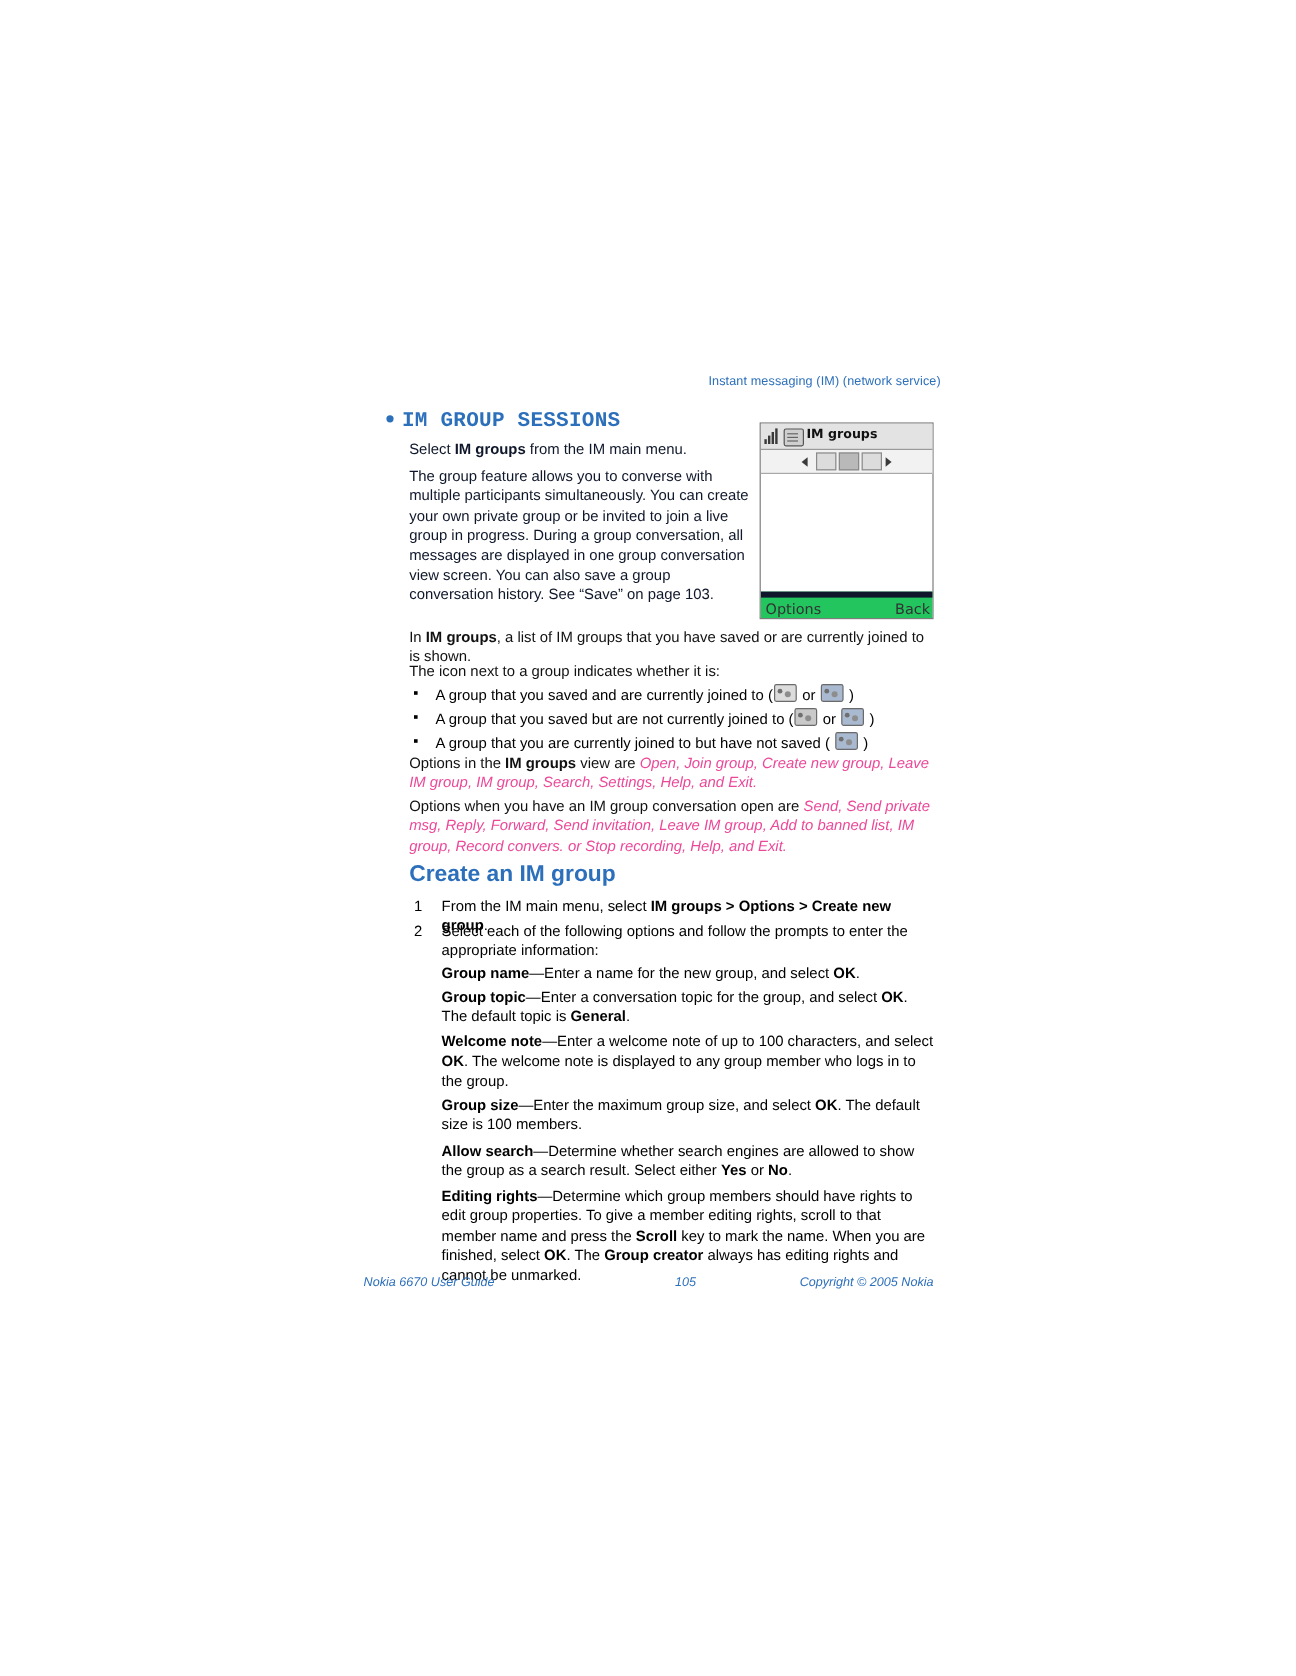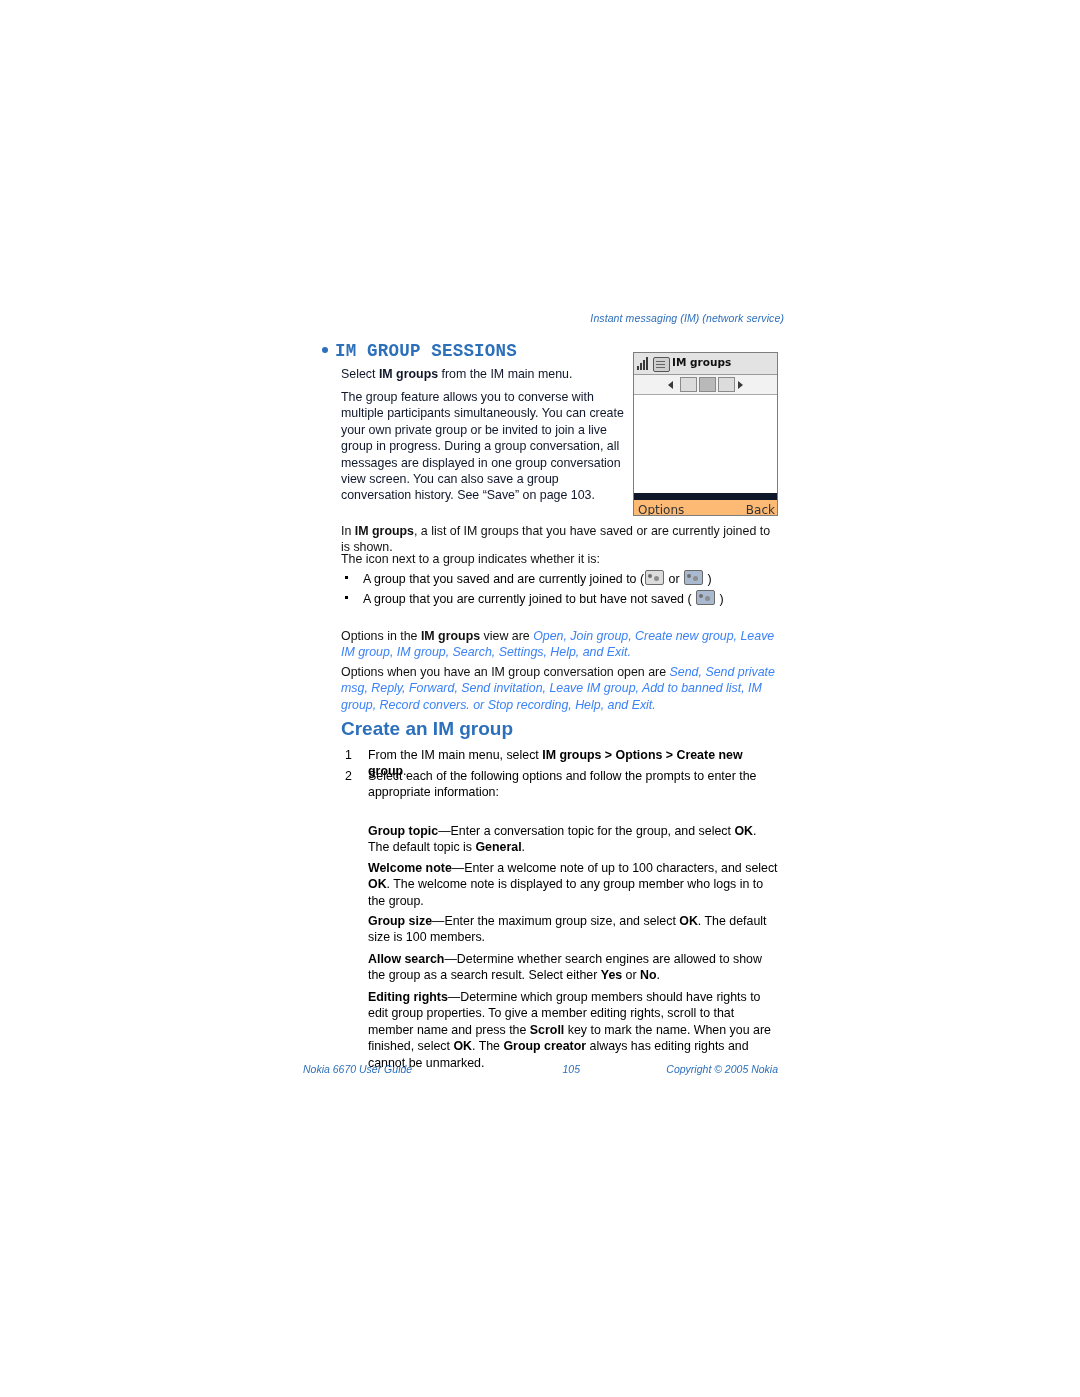--- a/index.html
+++ b/index.html
@@ -20,21 +20,20 @@
     width: 1080px;
     height: 1397px;
   }
   .running-head {
     position: absolute;
     left: 584px;
     top: 312px;
     width: 200px;
     text-align: right;
     font-family: "Liberation Sans", sans-serif;
-    font-style: italic;
     font-size: 10.5px;
     color: #2c6fbb;
     letter-spacing: 0.1px;
   }
 
   
   .sec-head-wrap {
     position: absolute;
     left: 322px;
     top: 341px;
@@ -70,21 +69,21 @@
   }
   .col-wide {
     position: absolute;
     left: 341px;
     width: 437px;
     font-size: 12.4px;
     line-height: 16.4px;
     color: #111111;
   }
   b { font-weight: bold; }
-  .blue-i { color: #3b82f6; font-style: italic; text-align: center; }
+  .blue-i { color: #ec4899; font-style: italic; text-align: center; }
 
   
   .blist {
     position: absolute;
     left: 341px;
     width: 437px;
     font-size: 12.4px;
     line-height: 17px;
   }
   .bl-row {
@@ -300,22 +299,22 @@
     font-family: "DejaVu Sans", sans-serif;
     font-size: 11.5px;
     font-weight: bold;
     color: #111;
   }
   .phone-softkeys {
     position: absolute;
     left: 0; bottom: 0;
     width: 145px;
     height: 22px;
-    background: #fdba74;
-    border-top: 7px solid #0f172a;
+    background: #22c55e;
+    border-top: 5px solid #0f172a;
     box-sizing: border-box;
   }
   .sk-left {
     position: absolute;
     left: 4px; top: 3px;
     font-family: "DejaVu Sans", sans-serif;
     font-size: 12px;
     color: #333;
   }
   .sk-right {
@@ -404,20 +403,24 @@
 
   <div class="col-wide" style="top:551px;">The icon next to a group indicates whether it is:</div>
 
   <div class="blist" style="top:570px;">
     <div class="bl-row">
       <span class="bl-dot"></span>
       <span>A group that you saved and are currently joined to (</span><span class="gico"></span> <span>or</span> <span class="gico dark"></span> <span>)</span>
     </div>
     <div class="bl-row">
       <span class="bl-dot"></span>
+      <span>A group that you saved but are not currently joined to (</span><span class="gico alt"></span> <span>or</span> <span class="gico dark"></span> <span>)</span>
+    </div>
+    <div class="bl-row">
+      <span class="bl-dot"></span>
       <span>A group that you are currently joined to but have not saved (</span> <span class="gico dark"></span> <span>)</span>
     </div>
   </div>
 
   <div class="col-wide" style="top:628px;">
     <span>Options in the </span><b>IM groups</b><span> view are </span><span class="blue-i">Open, Join group, Create new group, Leave IM group, IM group, Search, Settings, Help, and Exit.</span>
   </div>
 
   <div class="col-wide" style="top:664px;">
     <span>Options when you have an IM group conversation open are </span><span class="blue-i">Send, Send private msg, Reply, Forward, Send invitation, Leave IM group, Add to banned list, IM group, Record convers. or Stop recording, Help, and Exit.</span>
@@ -432,20 +435,23 @@
     </div>
   </div>
 
   <div class="nlist" style="top:768px;">
     <div class="nrow">
       <span class="nnum">2</span>
       <span>Select each of the following options and follow the prompts to enter the appropriate information:</span>
     </div>
   </div>
 
+  <div class="indent-para" style="top:803px;">
+    <b>Group name</b><span>—Enter a name for the new group, and select </span><b>OK</b><span>.</span>
+  </div>
 
   <div class="indent-para" style="top:823px;">
     <b>Group topic</b><span>—Enter a conversation topic for the group, and select </span><b>OK</b><span>. The default topic is </span><b>General</b><span>.</span>
   </div>
 
   <div class="indent-para" style="top:860px;">
     <b>Welcome note</b><span>—Enter a welcome note of up to 100 characters, and select </span><b>OK</b><span>. The welcome note is displayed to any group member who logs in to the group.</span>
   </div>
 
   <div class="indent-para" style="top:913px;">

